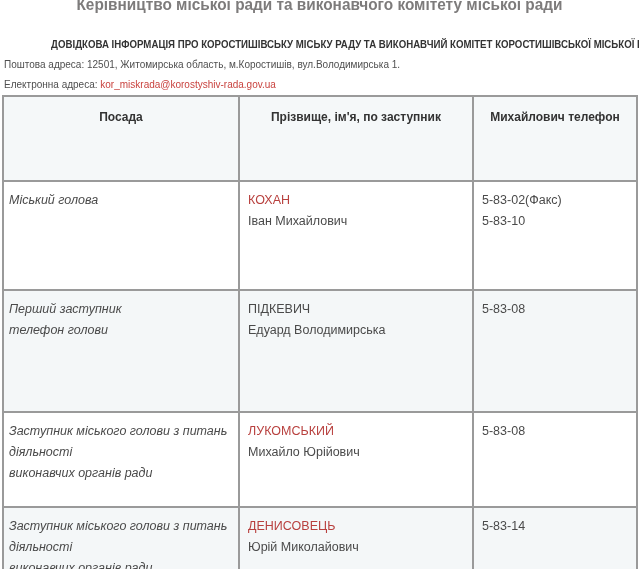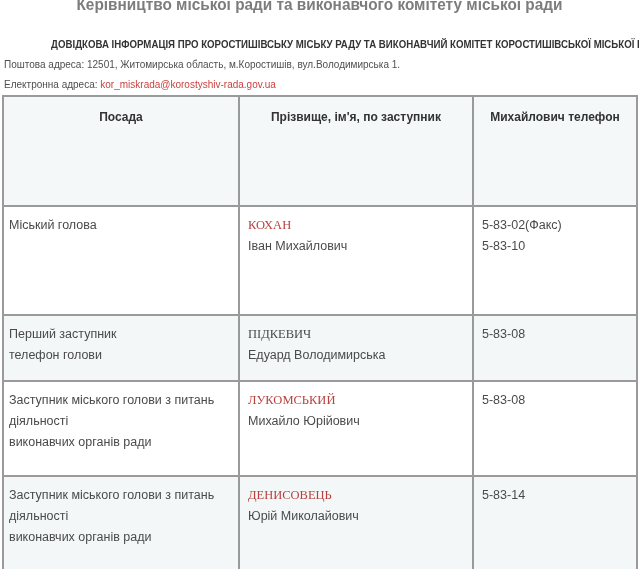--- a/index.html
+++ b/index.html
@@ -34,39 +34,39 @@
   }
   .addr-postal{top:59px;}
   .addr-email{top:79px;}
   .email-link{color:var(--email-red);text-decoration:none;cursor:pointer;}
   table.officials{
     position:absolute;top:95px;left:2px;width:634px;
     border-collapse:collapse;table-layout:fixed;
   }
   col.c1{width:236px;} col.c2{width:234px;} col.c3{width:164px;}
   th,td{border:2px solid var(--border-gray);}
-  thead tr{height:110px;}
+  thead tr{height:85px;}
   th{
     vertical-align:top;padding-top:13px;text-align:center;
     font-size:12px;font-weight:bold;color:#333;
     background:#f5f8f9;
   }
   td{
     vertical-align:top;padding:8px 6px 8px 6px;
     font-size:12.5px;line-height:21px;color:var(--text-main);
     background:#fff;
   }
-  td.col-pos{padding-left:5px;}
+  td.col-pos{padding-left:5px;font-style:italic;}
   td.col-name,td.col-phone{padding-left:8px;}
   tbody tr.even td{background:var(--row-alt);}
   tbody tr:nth-child(1){height:109px;}
-  tbody tr:nth-child(2){height:66px;}
+  tbody tr:nth-child(2){height:122px;}
   tbody tr:nth-child(3){height:95px;}
   tbody tr:nth-child(4){height:120px;}
-  .surname{display:block;font-family:Liberation Serif, serif;}
+  .surname{display:block;}
   a.surname{color:var(--link-red);text-decoration:none;cursor:pointer;}
   span.surname{color:var(--text-main);}
   .given{color:var(--text-main);}
 </style>
 </head>
 <body>
 
 <h1 class="top-title">Керівництво міської ради та виконавчого комітету міської ради</h1>
 
 <h2 class="doc-heading">ДОВІДКОВА ІНФОРМАЦІЯ ПРО КОРОСТИШІВСЬКУ МІСЬКУ РАДУ ТА ВИКОНАВЧИЙ КОМІТЕТ КОРОСТИШІВСЬКОЇ МІСЬКОЇ РАДИ</h2>

